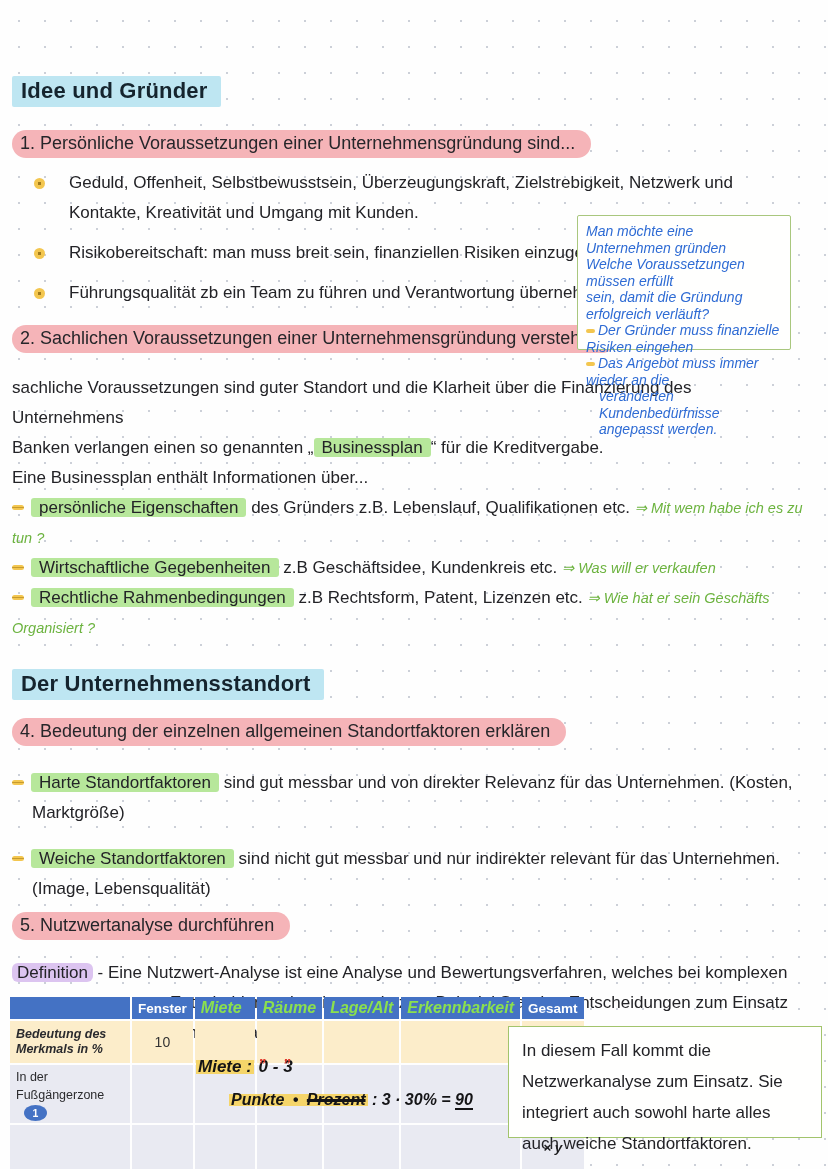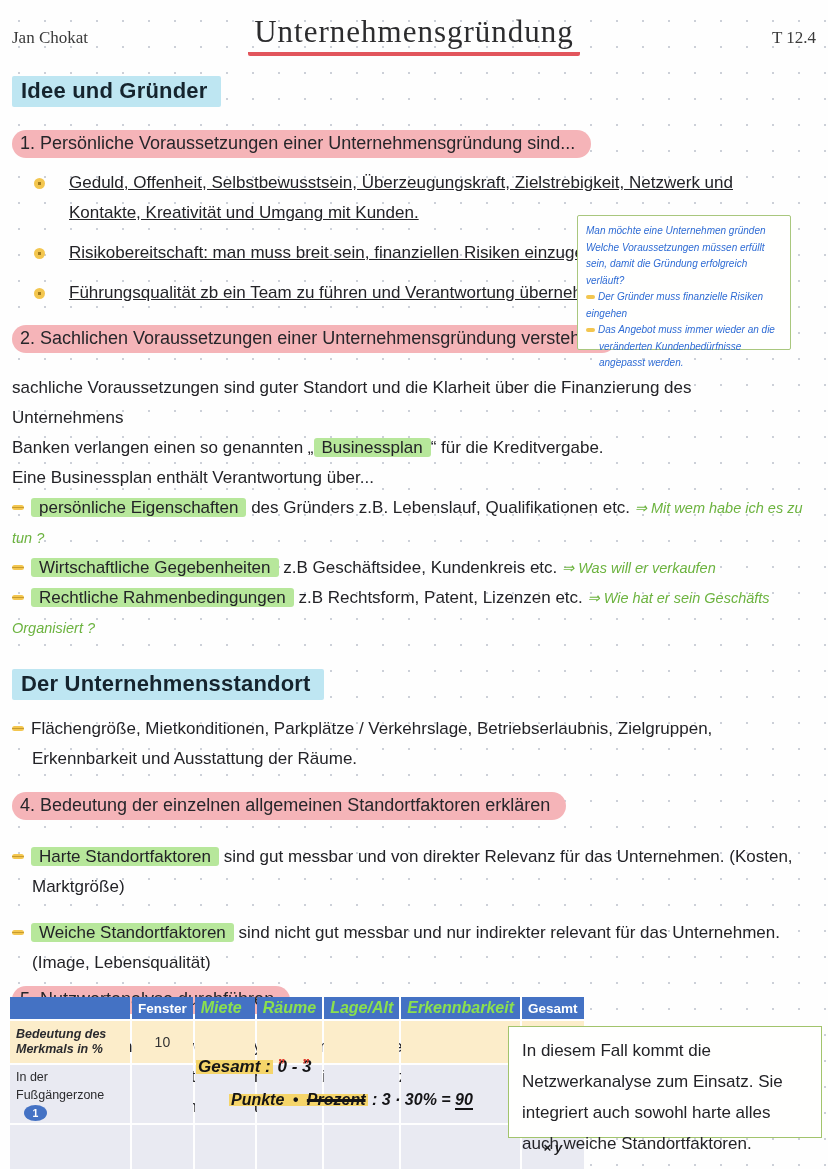--- a/index.html
+++ b/index.html
@@ -28,30 +28,30 @@
   .h2 span {
     display:inline-block; background:var(--c-bluehl); border-radius:2px; padding:2px 13px 3px 9px;
     font-size:22px; font-weight:700; color:#15242e; letter-spacing:0.2px;
   }
   .pill { display:inline-block; background:var(--c-pink); border-radius:15px; padding:3px 16px 4px 8px; font-size:18px; color:#26262a; }
   .body-t { font-size:17px; line-height:30px; color:#232327; }
   .greenhl { background:var(--c-greenhl); border-radius:3px; padding:0 8px; }
   .purplehl { background:var(--c-purplehl); border-radius:6px; padding:0 5px; }
   .note-g { color:var(--c-anngreen); font-style:italic; font-size:14.5px; }
   
-  .bullet { display:flex; gap:24px; padding-left:22px; margin-top:10px; width:790px;text-decoration:underline; }
+  .bullet { display:flex; gap:24px; padding-left:22px; margin-top:10px; width:790px; }
   .dot { flex:none; width:11px; height:11px; border-radius:50%; margin-top:10px;
          background:radial-gradient(circle at 50% 50%, #a07a1e 0 1.6px, #f3c64f 1.7px 100%); }
   .dash { display:inline-block; width:12px; height:5px; border-radius:3px; vertical-align:middle; margin:0 7px 3px 0;
           background:linear-gradient(#f3c64f 0 35%, #c79b2e 35% 65%, #f3c64f 65% 100%); }
   
   .sidenote {
     position:absolute; left:577px; top:215px; width:214px; height:135px;
     border:1.5px solid #a9c77e; background:#fffffe; border-radius:2px; padding:7px 8px;
-    font-style:italic; font-size:10px; line-height:16.5px; color:var(--c-noteblue);
+    font-style:italic; font-size:14px; line-height:16.5px; color:var(--c-noteblue);
   }
   .sidenote .hd { display:inline-block; width:9px; height:4px; background:#f3c64f; border-radius:2px; margin-right:3px; vertical-align:middle; }
   
   .nw-table { position:absolute; left:8px; top:995px; border-collapse:separate; border-spacing:2px; }
   .nw-table td, .nw-table th { padding:2px 6px; vertical-align:middle; }
   .nw-table th { background:var(--c-tblhead); color:#ffffff; font-size:13.5px; font-weight:700; text-align:left; height:16px; }
   .nw-table th.hw { color:#8be04e; font-style:italic; font-weight:700; font-size:16px; white-space:nowrap; overflow:hidden;margin-left:8px; }
   .rowlabel { font-size:12.5px; line-height:15px; color:#2b2b2e; }
   .r-cream td { background:#fcedca; }
   .r-g1 td { background:#e9eaf2; }
@@ -76,27 +76,20 @@
     border:1.5px solid #a2c46c; background:#fffffe; padding:8px 13px;
     font-size:17px; line-height:31px; color:#232327;
   }
   .def-wrap { padding-left:158px; text-indent:-158px; }
 </style>
 </head>
 <body>
 
 <div class="page">
 
-  <div class="hdr">
-    <div class="hdr-author">Jan Chokat</div>
-    <div class="hdr-title">
-      <span>Unternehmensgründung</span>
-    </div>
-    <div class="hdr-code">T 12.4</div>
-  </div>
 
   <div class="flow">
 
     <div class="h2" style="margin-top:0;">
       <span>Idee und Gründer</span>
     </div>
 
     <div style="margin-top:23px;">
       <span class="pill">1. Persönliche Voraussetzungen einer Unternehmensgründung sind...</span>
     </div>
@@ -116,43 +109,40 @@
       </div>
     </div>
 
     <div style="margin-top:17px;">
       <span class="pill">2. Sachlichen Voraussetzungen einer Unternehmensgründung verstehen</span>
     </div>
 
     <div class="body-t" style="margin-top:20px; width:790px;">
       <span>sachliche Voraussetzungen sind guter Standort und die Klarheit über die Finanzierung des Unternehmens</span><br>
       <span>Banken verlangen einen so genannten „</span><span class="greenhl">Businessplan</span><span>“ für die Kreditvergabe.</span><br>
-      <span>Eine Businessplan enthält Verantwortung über...</span>
+      <span>Eine Businessplan enthält Informationen über...</span>
     </div>
 
     <div class="body-t" style="margin-top:0; width:810px; line-height:30px;">
       <div>
         <span class="dash"></span><span class="greenhl">persönliche Eigenschaften</span><span> des Gründers z.B. Lebenslauf, Qualifikationen etc. </span><span class="note-g">⇒ Mit wem habe ich es zu tun ?</span>
       </div>
       <div>
         <span class="dash"></span><span class="greenhl">Wirtschaftliche Gegebenheiten</span><span> z.B Geschäftsidee, Kundenkreis etc. </span><span class="note-g">⇒ Was will er verkaufen</span>
       </div>
       <div>
         <span class="dash"></span><span class="greenhl">Rechtliche Rahmenbedingungen</span><span> z.B Rechtsform, Patent, Lizenzen etc. </span><span class="note-g">⇒ Wie hat er sein Geschäfts Organisiert ?</span>
       </div>
     </div>
 
     <div class="h2" style="margin-top:26px;">
       <span>Der Unternehmensstandort</span>
     </div>
 
 
-    <div class="body-t" style="margin-top:14px; width:785px; padding-left:20px; text-indent:-20px;">
-      <span class="dash"></span><span>Flächengröße, Mietkonditionen, Parkplätze / Verkehrslage, Betriebserlaubnis, Zielgruppen, Erkennbarkeit und Ausstattung der Räume.</span>
-    </div>
 
     <div style="margin-top:18px;">
       <span class="pill">4. Bedeutung der einzelnen allgemeinen Standortfaktoren erklären</span>
     </div>
 
     <div class="body-t" style="margin-top:22px; width:790px; padding-left:20px; text-indent:-20px;">
       <span class="dash"></span><span class="greenhl">Harte Standortfaktoren</span><span> sind gut messbar und von direkter Relevanz für das Unternehmen. (Kosten, Marktgröße)</span>
     </div>
 
     <div class="body-t" style="margin-top:16px; width:770px; padding-left:20px; text-indent:-20px;">
@@ -224,21 +214,21 @@
           <td></td>
           <td></td>
           <td></td>
           <td></td>
       <td class="cell-c hw-black xy">× y</td>
     </tr>
   </tbody>
     </table>
 
   <div class="tbl-annot" style="left:196px; top:1057px; font-size:17px;">
-    <span class="yhl">Gesamt :</span>
+    <span class="yhl">Miete :</span>
     <span class="um"><span class="red">„</span><span>0</span></span><span> - </span><span class="um"><span class="red">„</span><span>3</span></span>
   </div>
   <div class="tbl-annot" style="left:196px; top:1091px; font-size:16px;padding-left:33px;">
     <span class="yhl">Punkte</span><span class="yhl"> • </span><span class="yhl strike">Prozent</span><span> : 3 · 30% = </span><span class="uline">90</span>
   </div>
 
   <div class="bottom-note">
     <span>In diesem Fall kommt die Netzwerkanalyse zum Einsatz. Sie integriert auch sowohl harte alles auch weiche Standortfaktoren.</span>
   </div>
 

